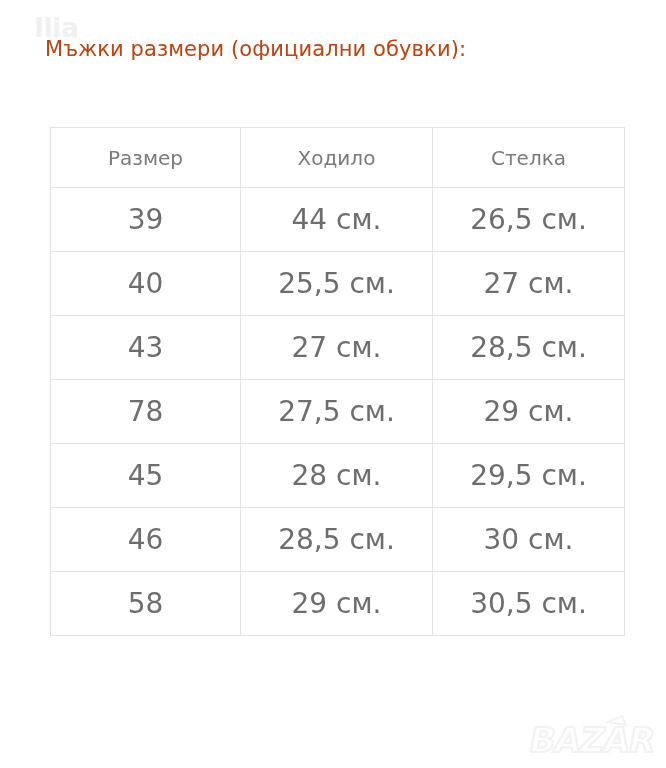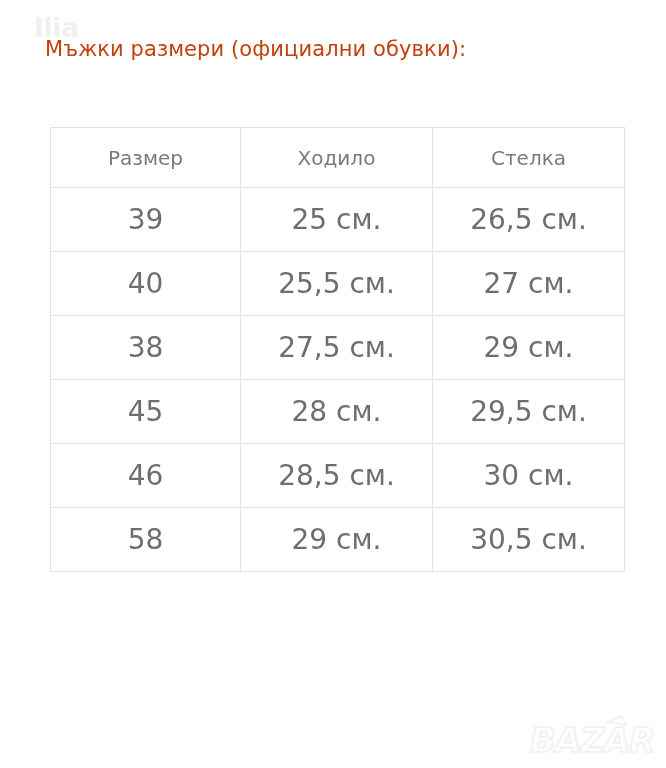--- a/index.html
+++ b/index.html
@@ -120,30 +120,35 @@
       <thead>
         <tr>
           <th>Размер</th>
           <th>Ходило</th>
           <th>Стелка</th>
         </tr>
       </thead>
       <tbody>
         <tr>
           <td>39</td>
-          <td>25 см.</td>
+          <td>44 см.</td>
           <td>26,5 см.</td>
         </tr>
         <tr>
           <td>40</td>
           <td>25,5 см.</td>
           <td>27 см.</td>
         </tr>
         <tr>
-          <td>38</td>
+          <td>43</td>
+          <td>27 см.</td>
+          <td>28,5 см.</td>
+        </tr>
+        <tr>
+          <td>78</td>
           <td>27,5 см.</td>
           <td>29 см.</td>
         </tr>
         <tr>
           <td>45</td>
           <td>28 см.</td>
           <td>29,5 см.</td>
         </tr>
         <tr>
           <td>46</td>

